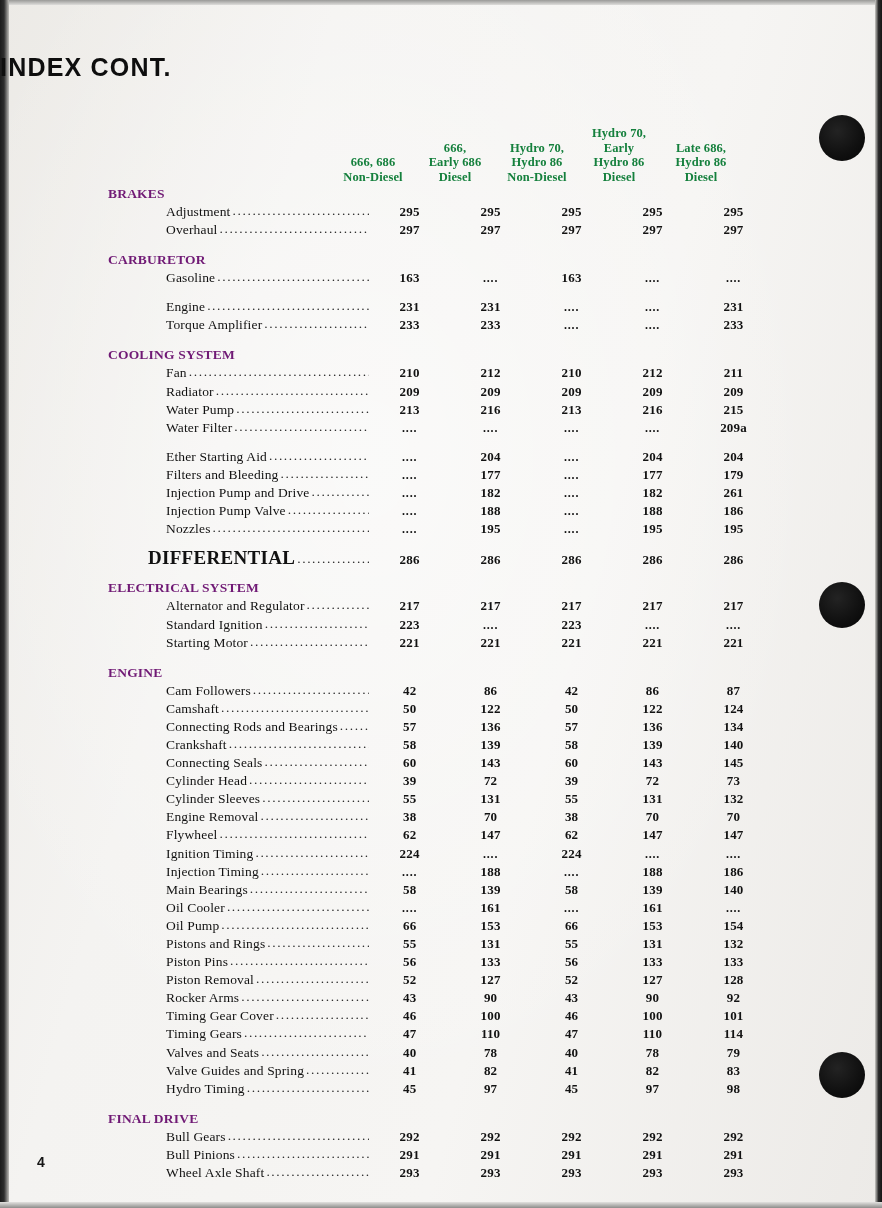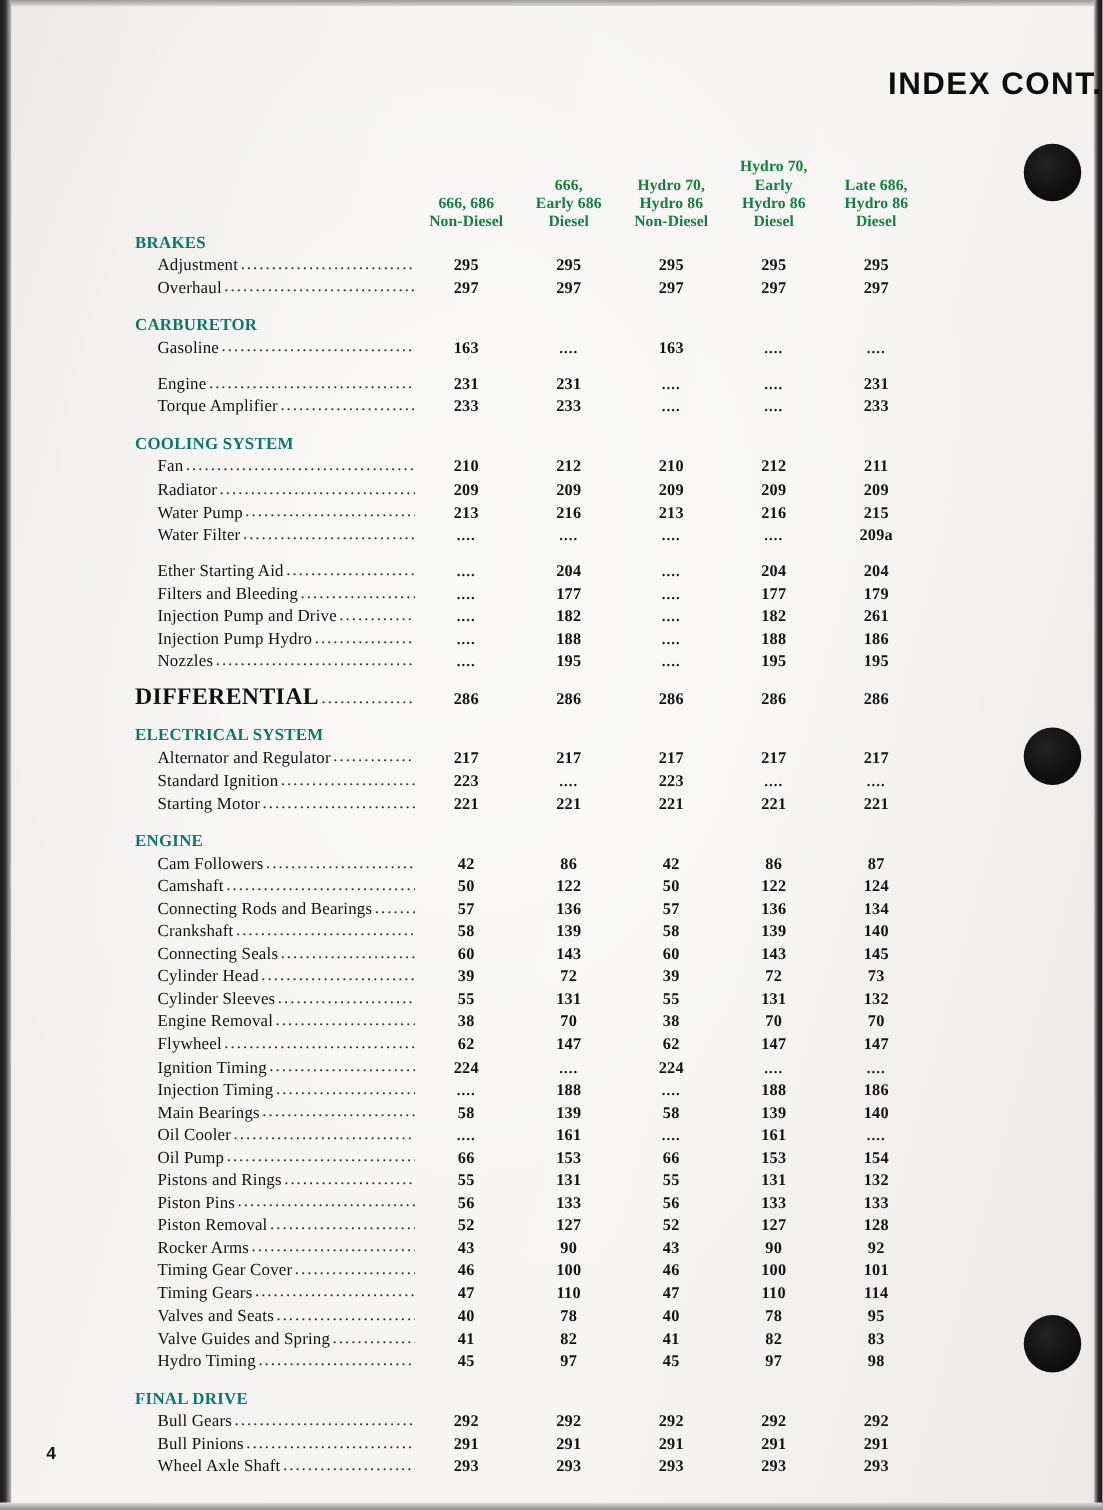--- a/index.html
+++ b/index.html
@@ -56,21 +56,21 @@
     height: 46px;
     border-radius: 50%;
     background: radial-gradient(circle at 40% 35%, #232323 0%, #111 55%, #050505 100%);
   }
 
   .title {
     position: absolute;
     top: 53px;
     left: 0;
     width: 882px;
-    text-align: right;
+    text-align: left;
     font-family: "Liberation Sans", "DejaVu Sans", sans-serif;
     font-weight: bold;
     font-size: 25px;
     letter-spacing: 1.2px;
     color: #0e0e0e;
   }
 
   .content {
     position: absolute;
     left: 108px;
@@ -98,35 +98,36 @@
 
   
   .section { margin-top: 11px; }
   .section:first-of-type { margin-top: 0; }
 
   .section-title {
     font-weight: bold;
     font-size: 13.5px;
     line-height: 19px;
     letter-spacing: 0.2px;
-    color: #0f766e;
+    color: #701a75;
   }
 
   .row {
     display: flex;
     align-items: baseline;
     height: 18.1px;
   }
   .row .entry {
     width: 224px;
     display: flex;
     align-items: baseline;
     overflow: hidden;
     font-size: 13.5px;
     line-height: 18px;
+    margin-left: 40px;
   }
   .row .entry .lbl {
     white-space: nowrap;
     padding-left: 18px;
     letter-spacing: 0.15px;
   }
   .row .entry .leader {
     flex: 1 1 auto;
     overflow: hidden;
     white-space: nowrap;
@@ -349,21 +350,21 @@
               <span class="leader">........................................................................................................................</span>
             </div>
             <div class="val dots">....</div>
             <div class="val">182</div>
             <div class="val dots">....</div>
             <div class="val">182</div>
             <div class="val">261</div>
           </div>
           <div class="row">
             <div class="entry">
-              <span class="lbl">Injection Pump Hydro</span>
+              <span class="lbl">Injection Pump Valve</span>
               <span class="leader">........................................................................................................................</span>
             </div>
             <div class="val dots">....</div>
             <div class="val">188</div>
             <div class="val dots">....</div>
             <div class="val">188</div>
             <div class="val">186</div>
           </div>
           <div class="row">
             <div class="entry">
@@ -650,21 +651,21 @@
           </div>
           <div class="row">
             <div class="entry">
               <span class="lbl">Valves and Seats</span>
               <span class="leader">........................................................................................................................</span>
             </div>
             <div class="val">40</div>
             <div class="val">78</div>
             <div class="val">40</div>
             <div class="val">78</div>
-            <div class="val">95</div>
+            <div class="val">79</div>
           </div>
           <div class="row">
             <div class="entry">
               <span class="lbl">Valve Guides and Spring</span>
               <span class="leader">........................................................................................................................</span>
             </div>
             <div class="val">41</div>
             <div class="val">82</div>
             <div class="val">41</div>
             <div class="val">82</div>

